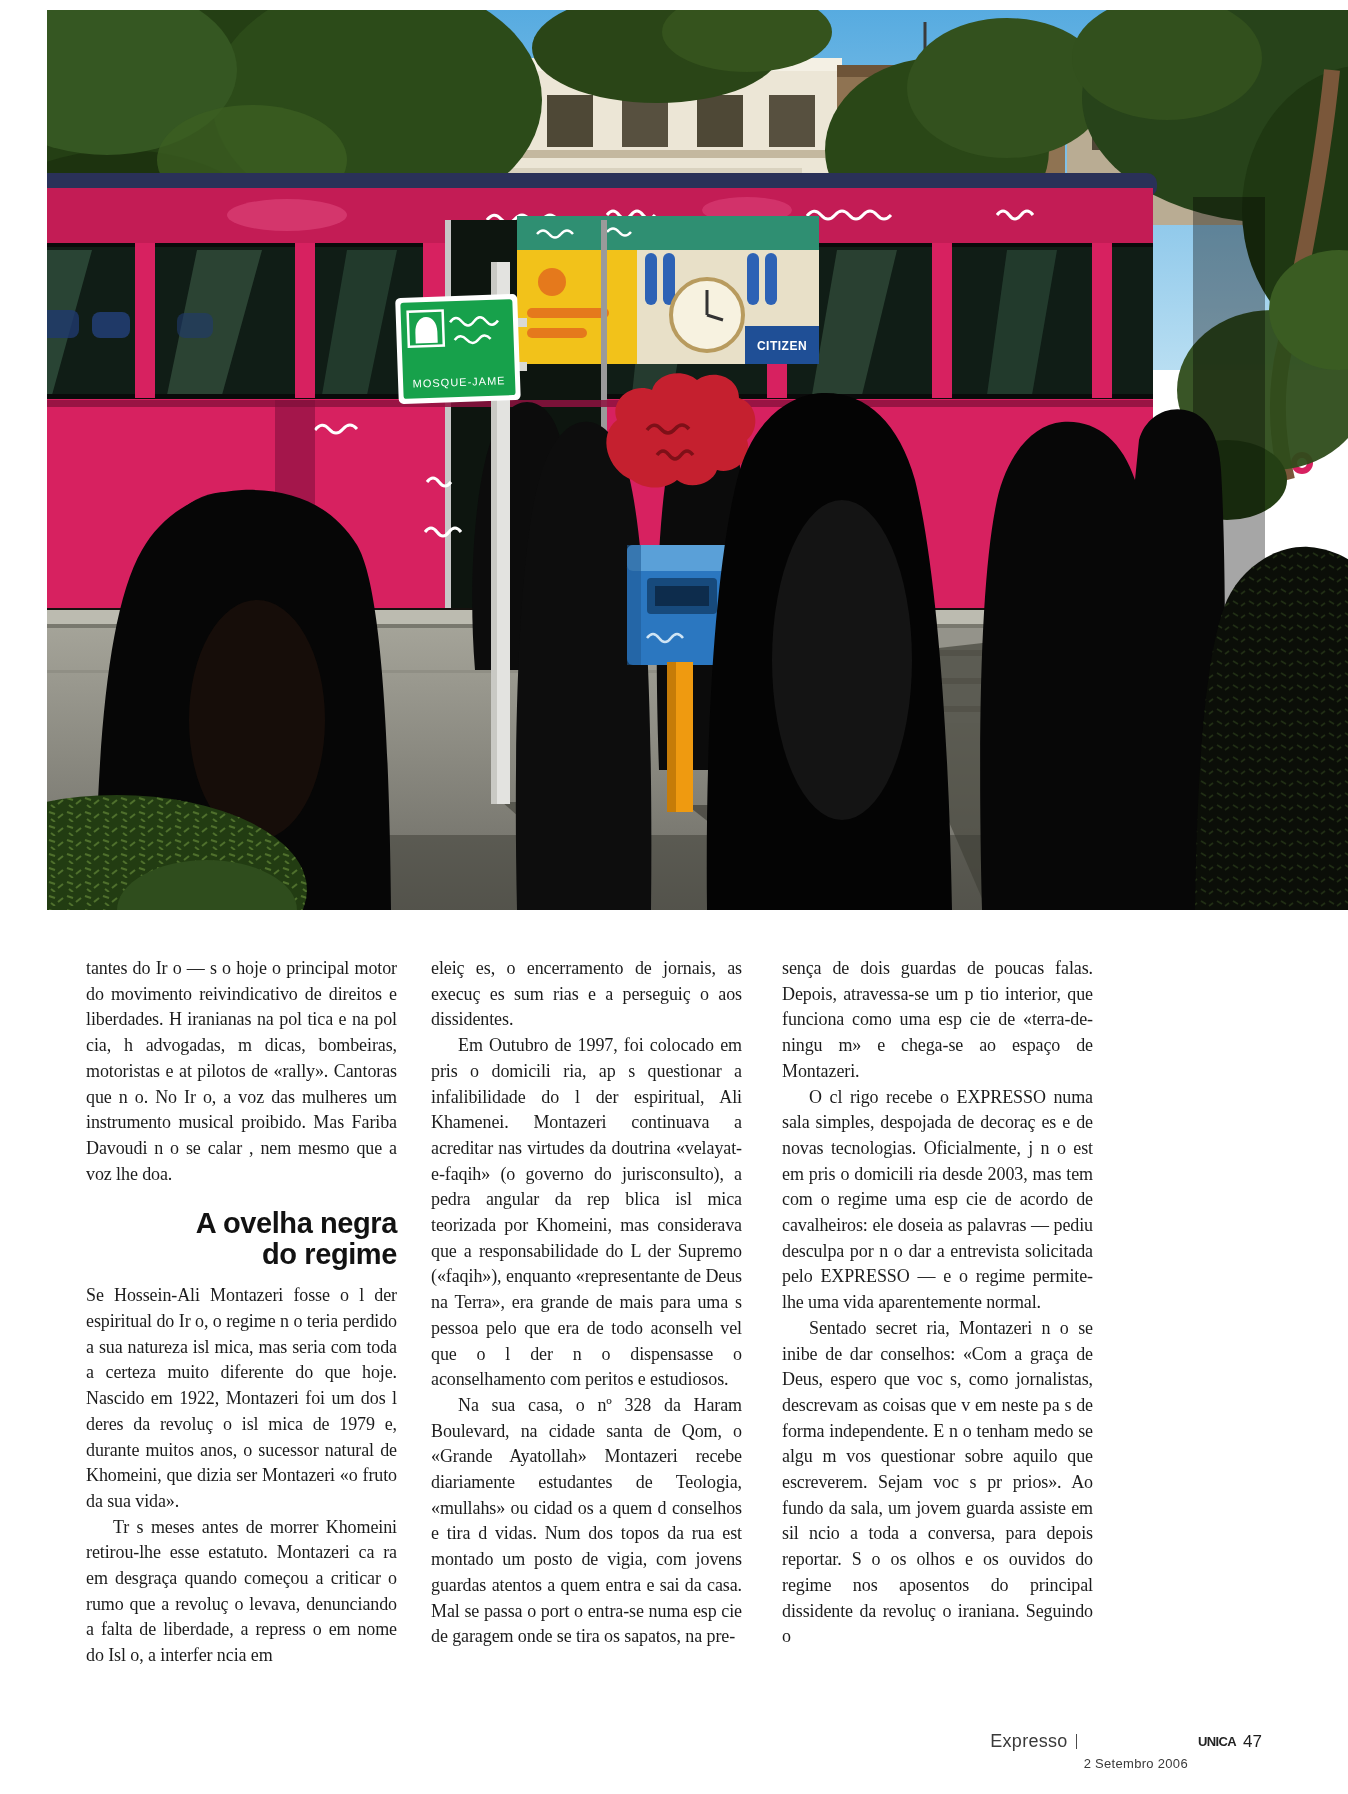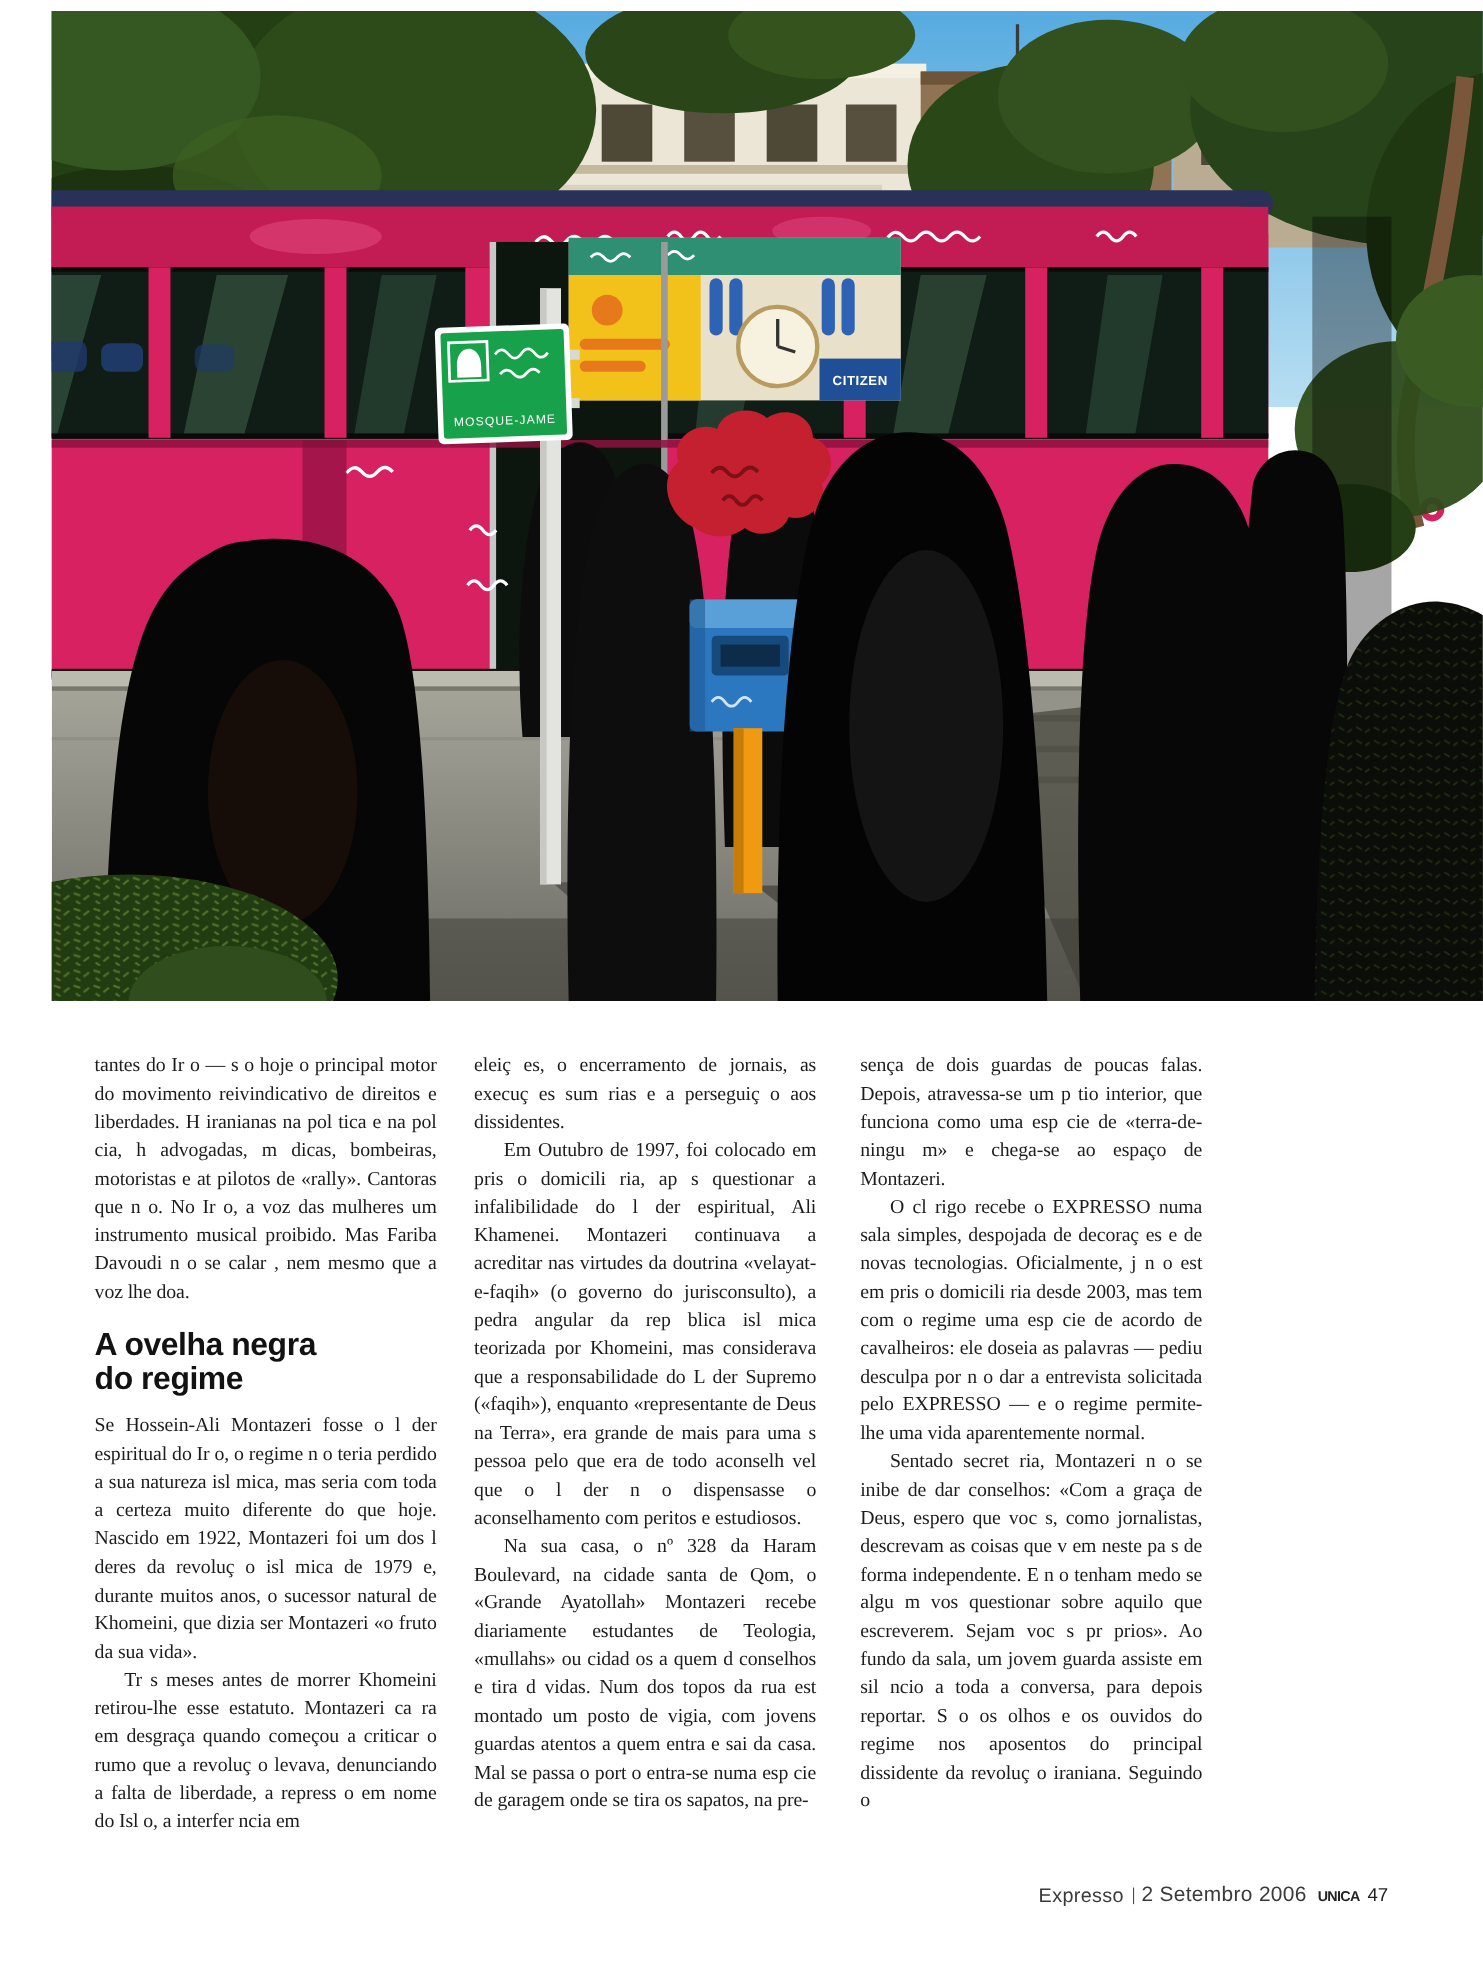--- a/index.html
+++ b/index.html
@@ -14,29 +14,29 @@
   .col.c2{margin-left:34px;}
   .col.c3{margin-left:40px;}
   .col p{
     margin:0;font-size:18px;line-height:25.7px;text-align:justify;
     color:#1c1c1c;letter-spacing:-0.1px;
   }
   .col p.indent{text-indent:27px;}
   .col h2{
     font-family:"Liberation Sans",sans-serif;font-weight:bold;
     font-size:29px;line-height:31px;letter-spacing:-0.4px;
-    margin:21px 0 13px 0;color:#121212;
+    margin:21px 0 13px 0;color:#121212;text-align:right;
   }
   .footer{
     position:absolute;top:1712px;right:86px;display:flex;align-items:center;
     font-family:"Liberation Sans",sans-serif;color:#3a3a3a;
   }
   .f-pub{font-size:18px;letter-spacing:0.3px;text-align:right;}
   .f-bar{width:1px;height:15px;background:#4a4a4a;margin:0 7px 0 8px;}
-  .f-date{font-size:19px;letter-spacing:0.3px;}
+  .f-date{font-size:13px;letter-spacing:0.3px;margin-top:44px;}
   .f-logo{font-size:13px;font-weight:800;letter-spacing:-0.6px;color:#232323;margin-left:10px;}
   .f-page{font-size:17px;font-weight:400;color:#1e1e1e;margin-left:7px;}
   .svgtext{font-family:"Liberation Sans",sans-serif;}
 </style>
 </head>
 <body>
 
 <div class="photo-wrap">
 <svg viewBox="0 0 1341 900" preserveAspectRatio="none">
   <defs>

